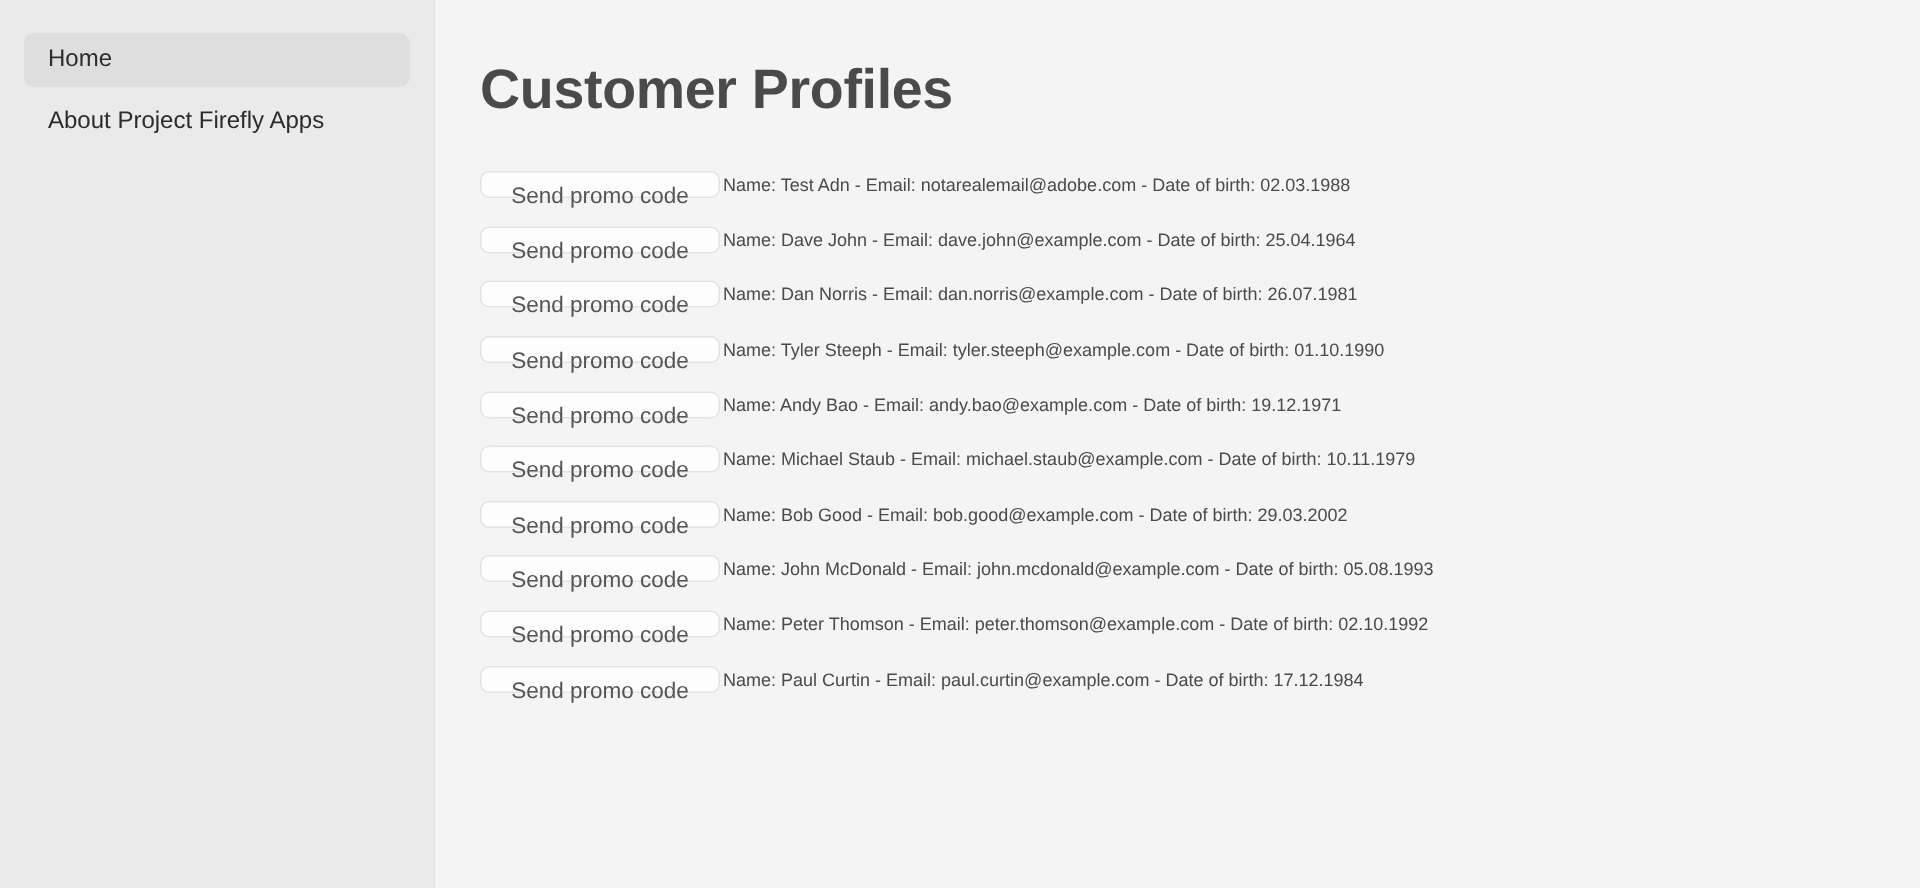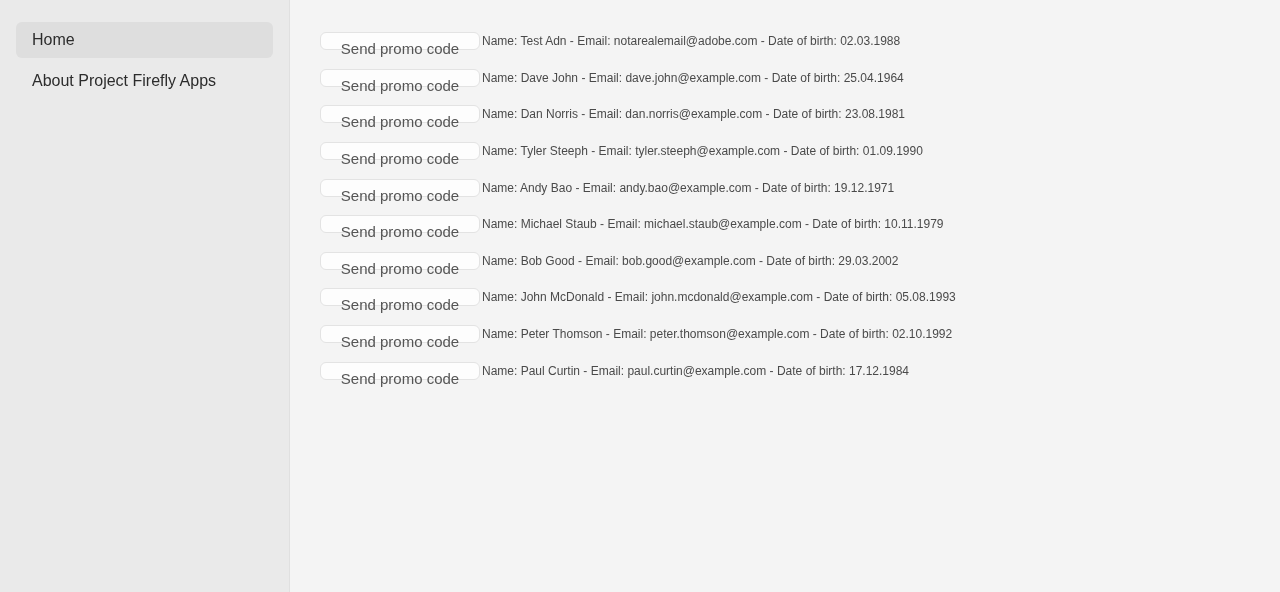--- a/index.html
+++ b/index.html
@@ -110,36 +110,37 @@
 <div class="app">
 
   <nav class="sidebar">
     <ul class="nav" id="sidebar-nav">
         <li class="nav-item selected">Home</li>
         <li class="nav-item">About Project Firefly Apps</li>
       </ul>
   </nav>
 
   <main class="main">
+    <h1 class="page-title">Customer Profiles</h1>
     <ul class="profile-list" id="profile-list">
         <li class="profile-row">
           <button class="promo-btn">Send promo code</button>
           <span class="profile-text">Name: Test Adn - Email: notarealemail@adobe.com - Date of birth: 02.03.1988</span>
         </li>
         <li class="profile-row">
           <button class="promo-btn">Send promo code</button>
           <span class="profile-text">Name: Dave John - Email: dave.john@example.com - Date of birth: 25.04.1964</span>
         </li>
         <li class="profile-row">
           <button class="promo-btn">Send promo code</button>
-          <span class="profile-text">Name: Dan Norris - Email: dan.norris@example.com - Date of birth: 23.08.1981</span>
+          <span class="profile-text">Name: Dan Norris - Email: dan.norris@example.com - Date of birth: 26.07.1981</span>
         </li>
         <li class="profile-row">
           <button class="promo-btn">Send promo code</button>
-          <span class="profile-text">Name: Tyler Steeph - Email: tyler.steeph@example.com - Date of birth: 01.09.1990</span>
+          <span class="profile-text">Name: Tyler Steeph - Email: tyler.steeph@example.com - Date of birth: 01.10.1990</span>
         </li>
         <li class="profile-row">
           <button class="promo-btn">Send promo code</button>
           <span class="profile-text">Name: Andy Bao - Email: andy.bao@example.com - Date of birth: 19.12.1971</span>
         </li>
         <li class="profile-row">
           <button class="promo-btn">Send promo code</button>
           <span class="profile-text">Name: Michael Staub - Email: michael.staub@example.com - Date of birth: 10.11.1979</span>
         </li>
         <li class="profile-row">

